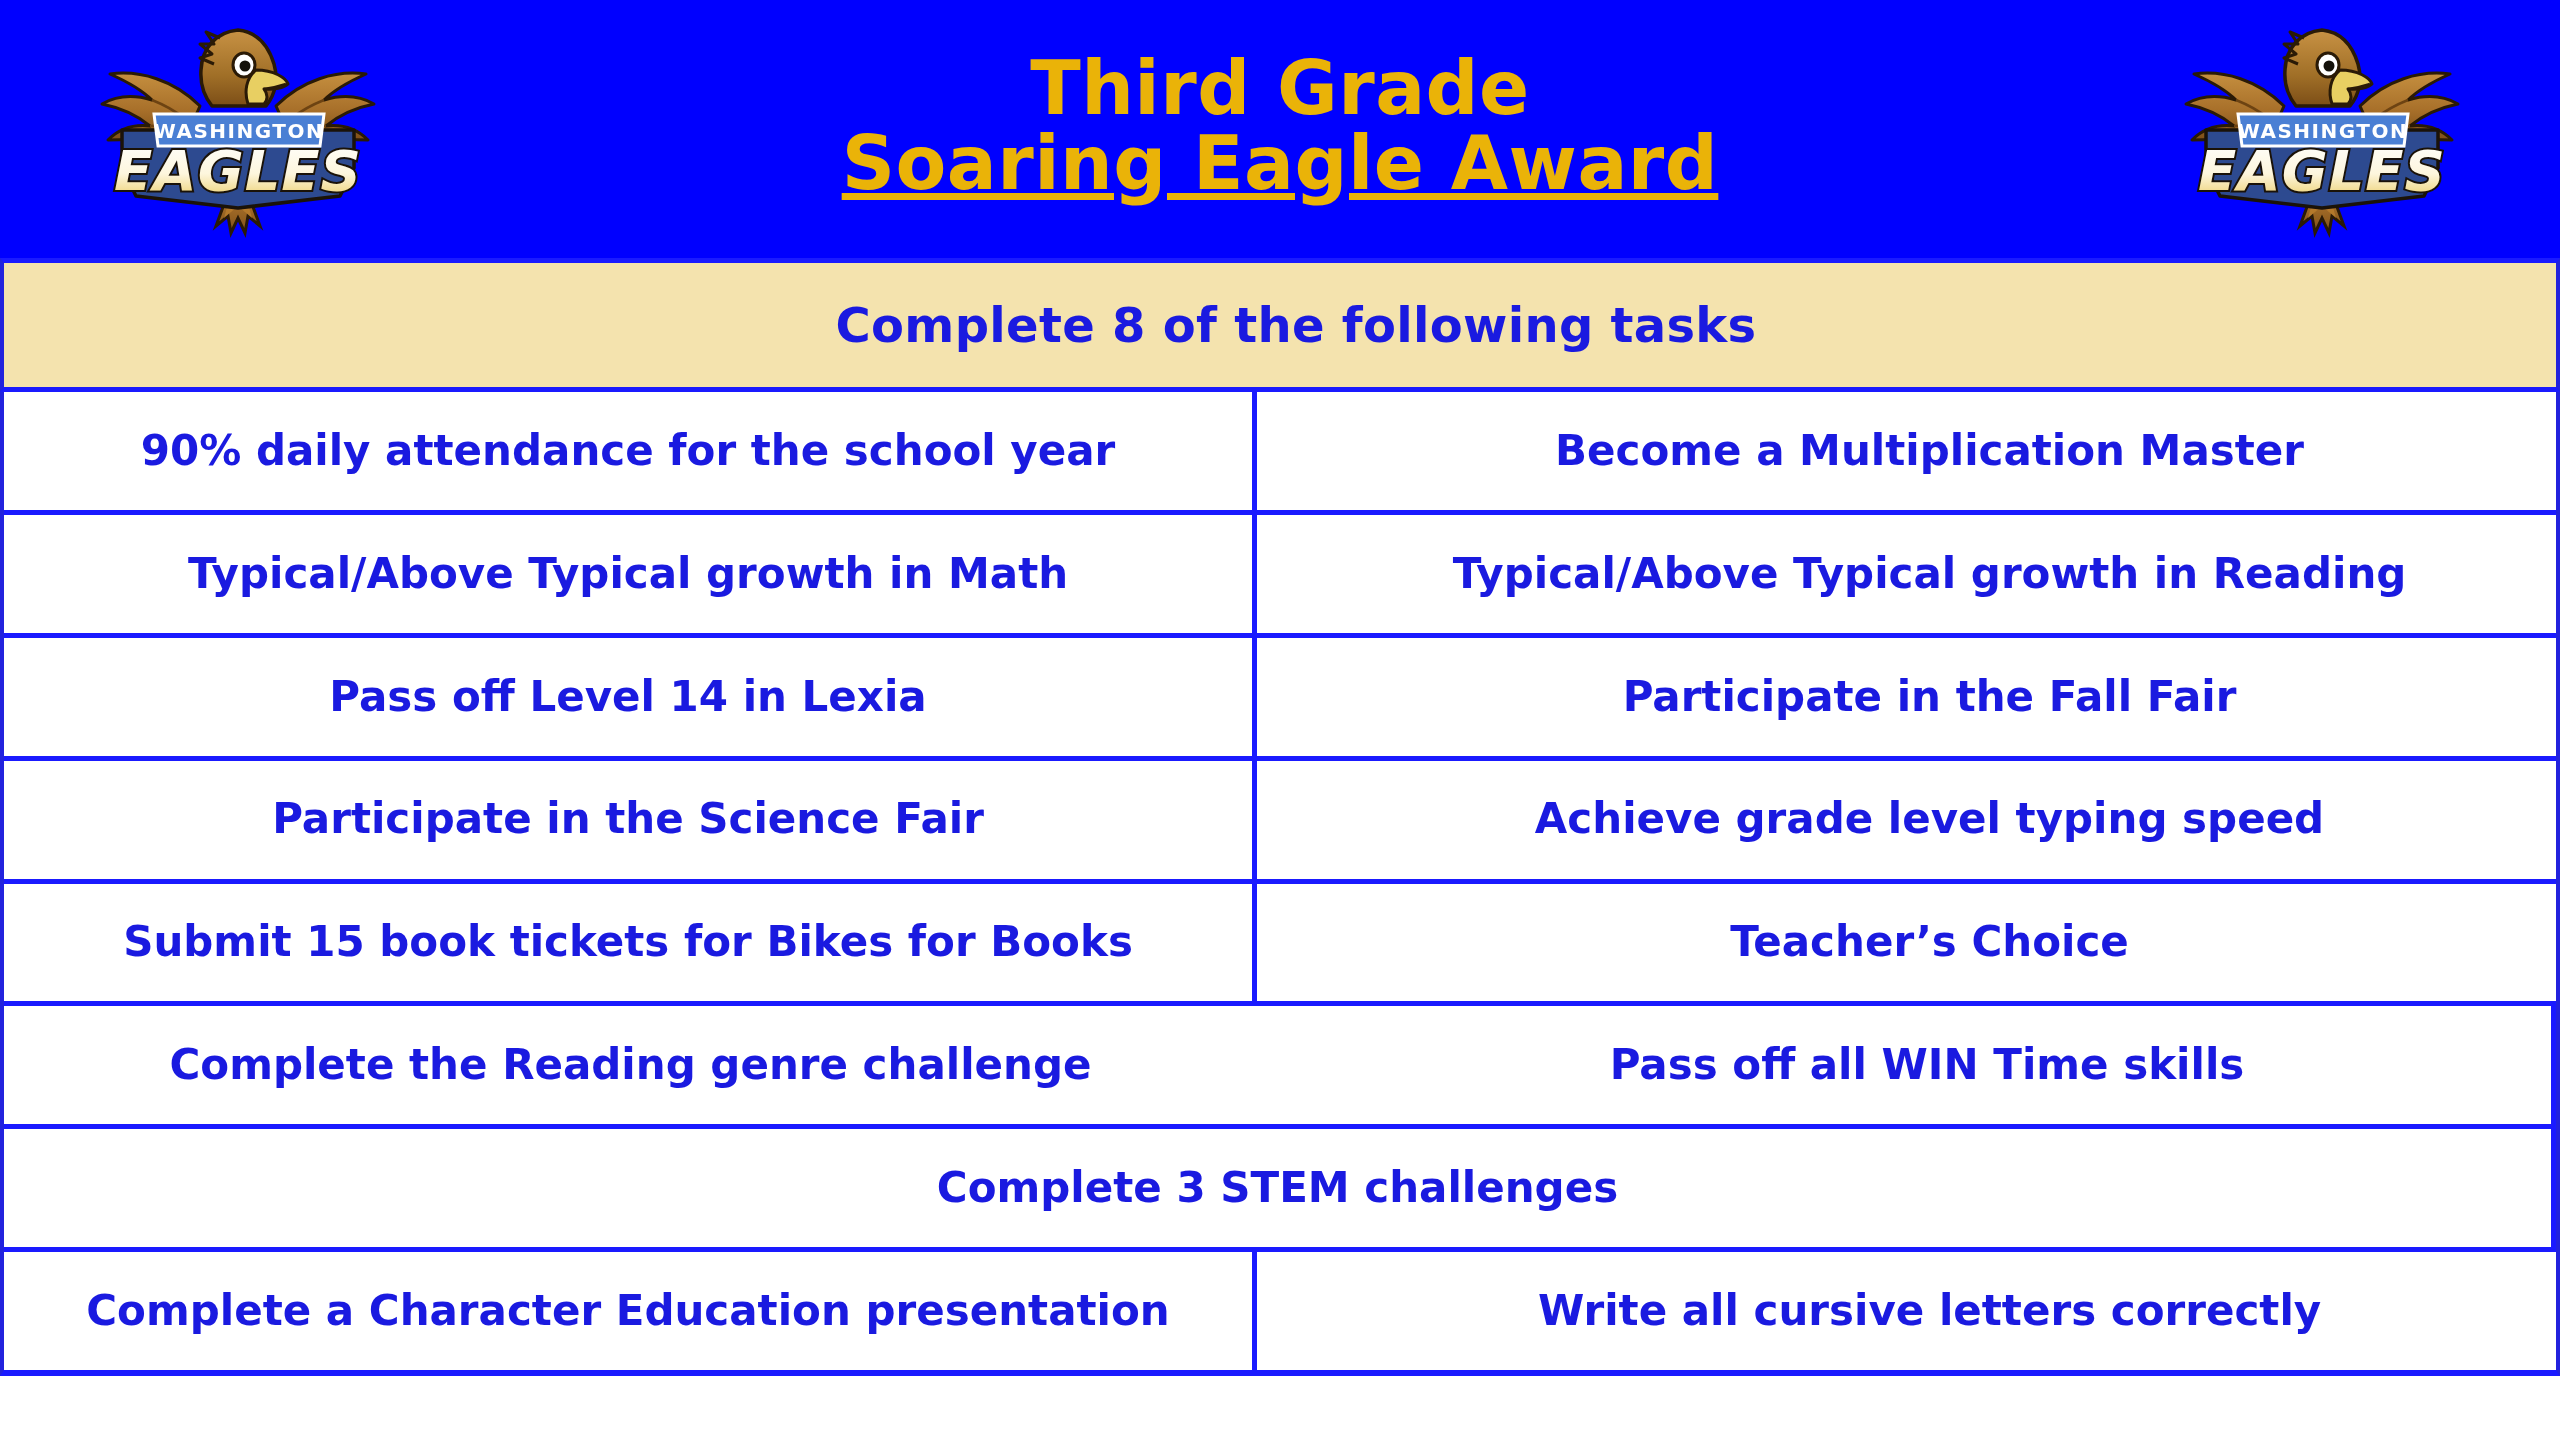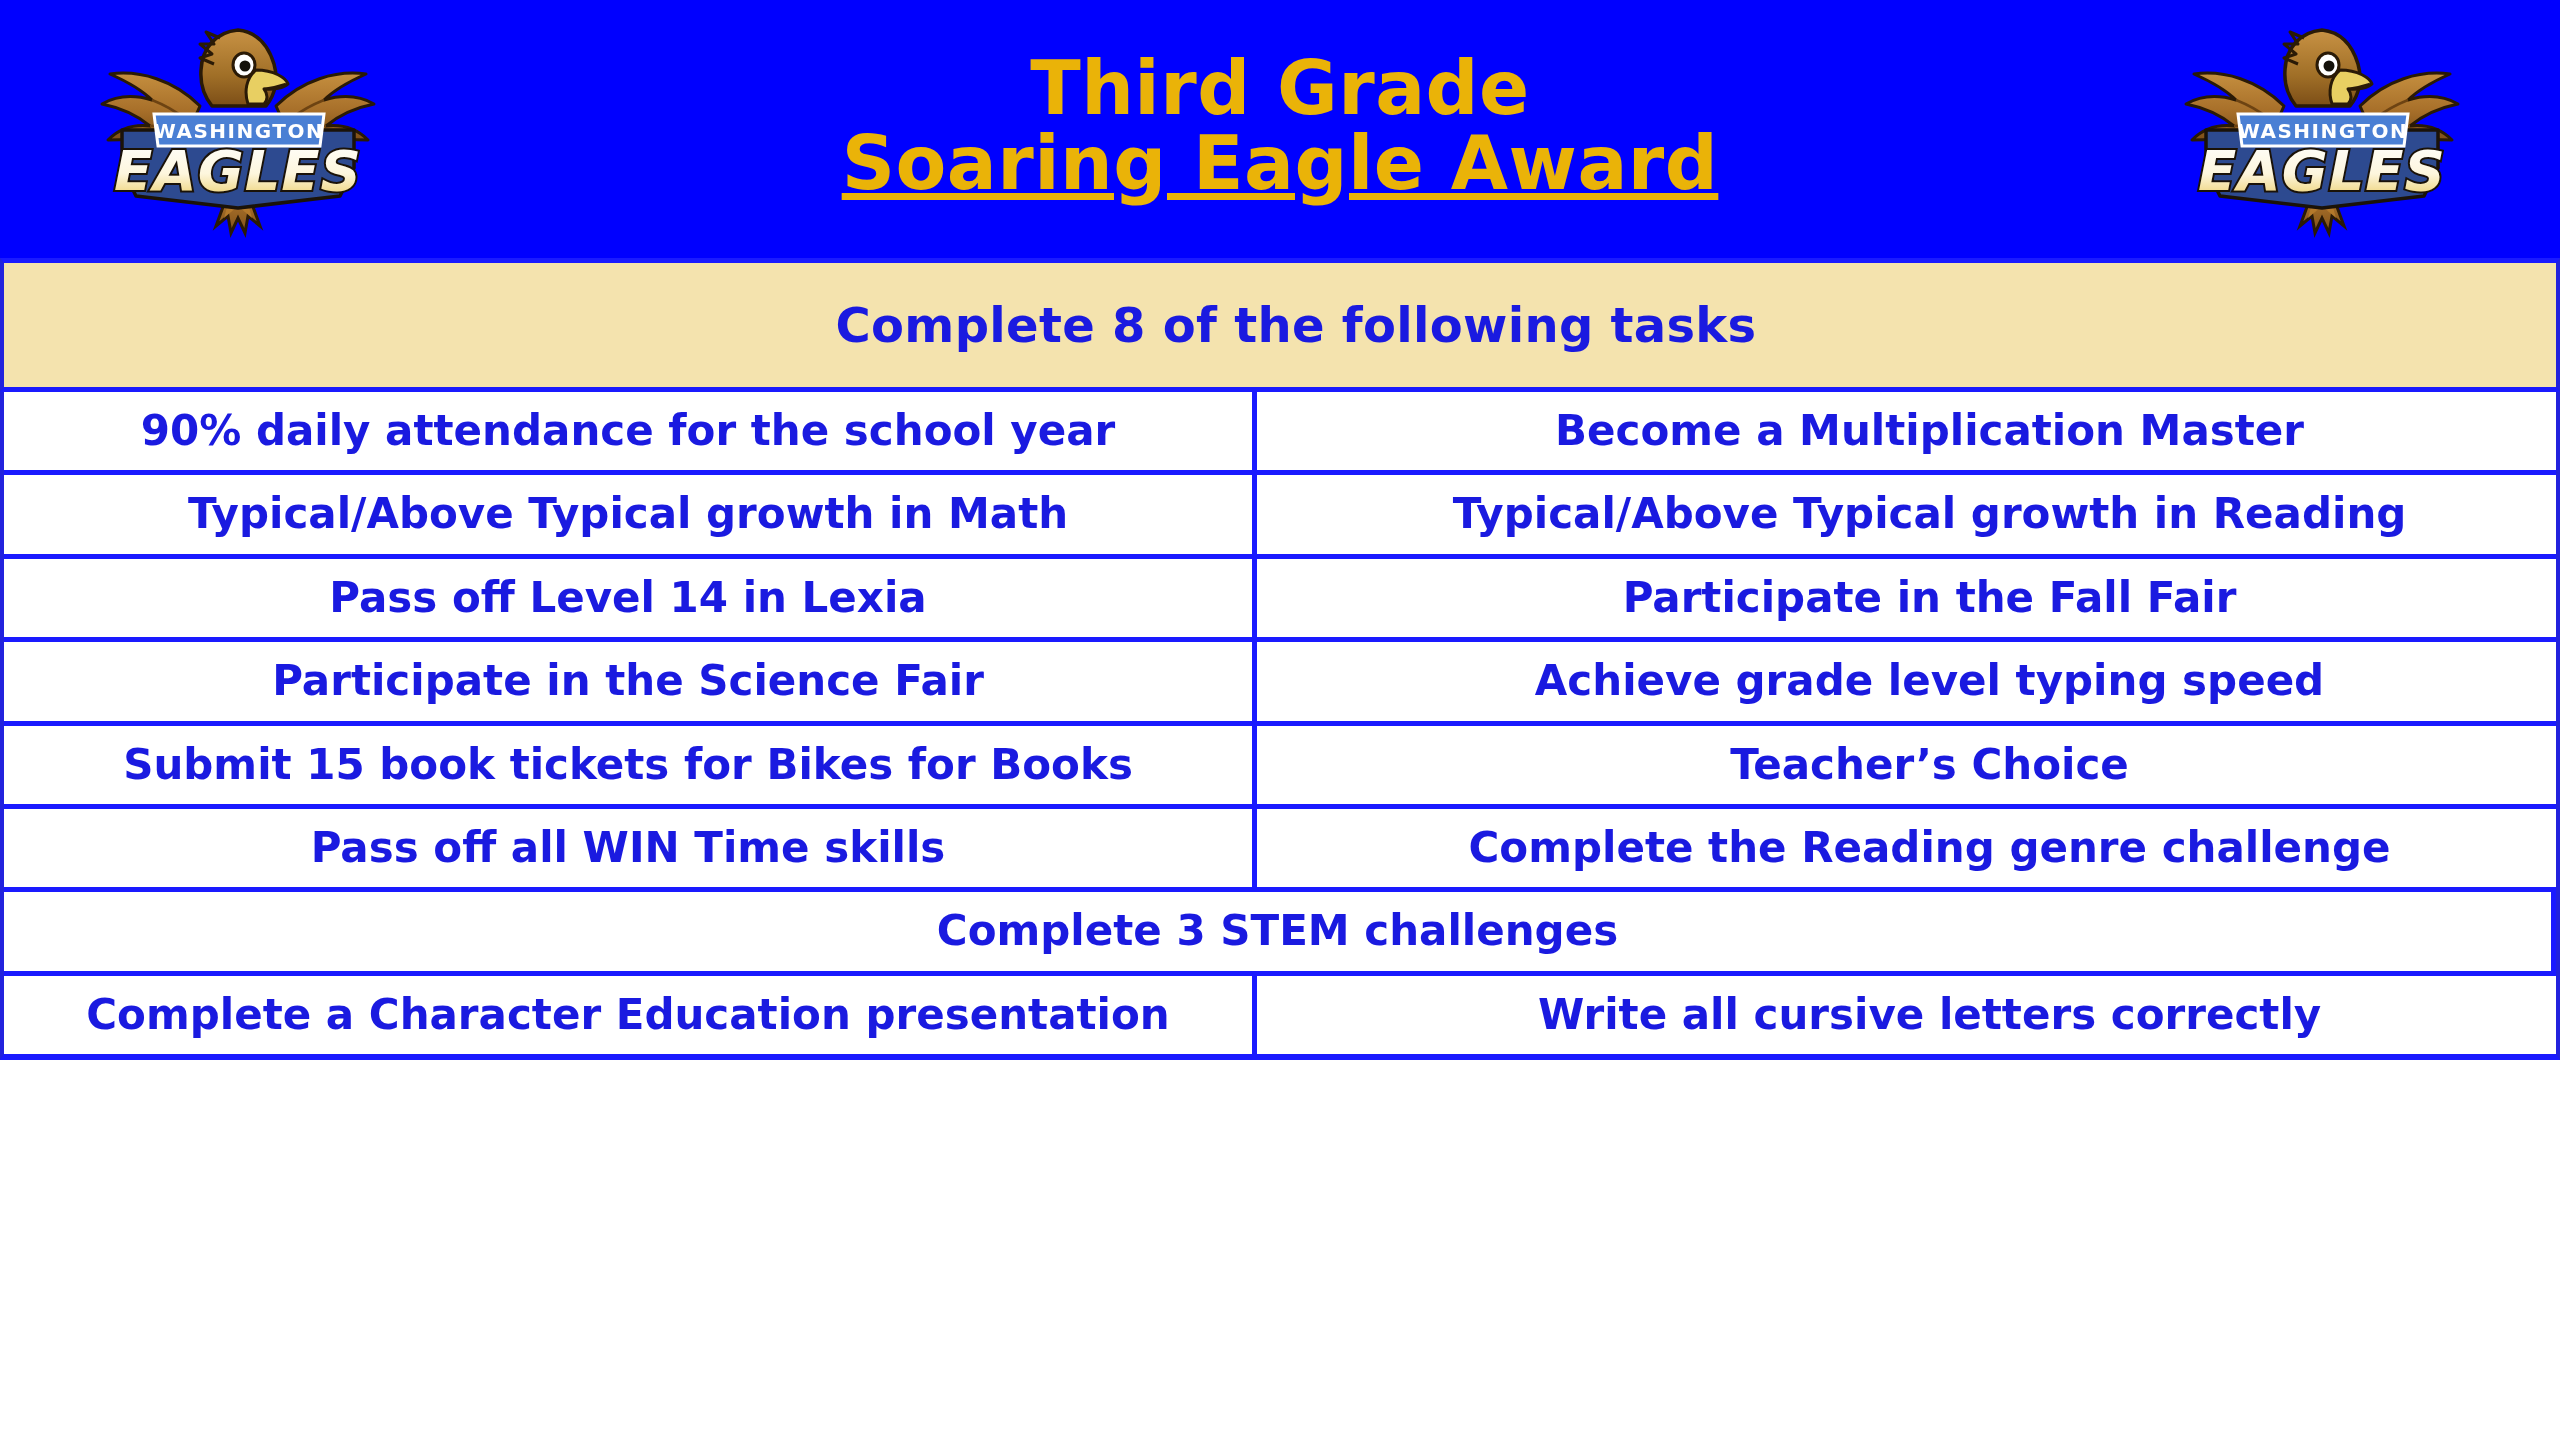--- a/index.html
+++ b/index.html
@@ -10,21 +10,21 @@
   body {
     width: 2560px;
     height: 1440px;
     overflow: hidden;
     font-family: "DejaVu Sans", sans-serif;
   }
 
   .poster {
     position: relative;
     width: 2560px;
-    height: 1060px;
+    height: 1376px;
     background: #ffffff;
     box-sizing: border-box;
     display: flex;
     flex-direction: column;
   }
 
   
   .header {
     position: relative;
     width: 100%;
@@ -321,25 +321,25 @@
     <div class="task-row">
       <div class="task-cell left">
         <span class="task-text">Submit 15 book tickets for Bikes for Books</span>
       </div>
       <div class="task-cell right">
         <span class="task-text">Teacher’s Choice</span>
       </div>
     </div>
 
     <div class="task-row">
+      <div class="task-cell right">
+        <span class="task-text">Complete the Reading genre challenge</span>
+      </div>
       <div class="task-cell left">
         <span class="task-text">Pass off all WIN Time skills</span>
-      </div>
-      <div class="task-cell right">
-        <span class="task-text">Complete the Reading genre challenge</span>
       </div>
     </div>
 
     <div class="task-row">
       <div class="task-cell left">
         <span class="task-text">Complete 3 STEM challenges</span>
       </div>
     </div>
 
     <div class="task-row last">

